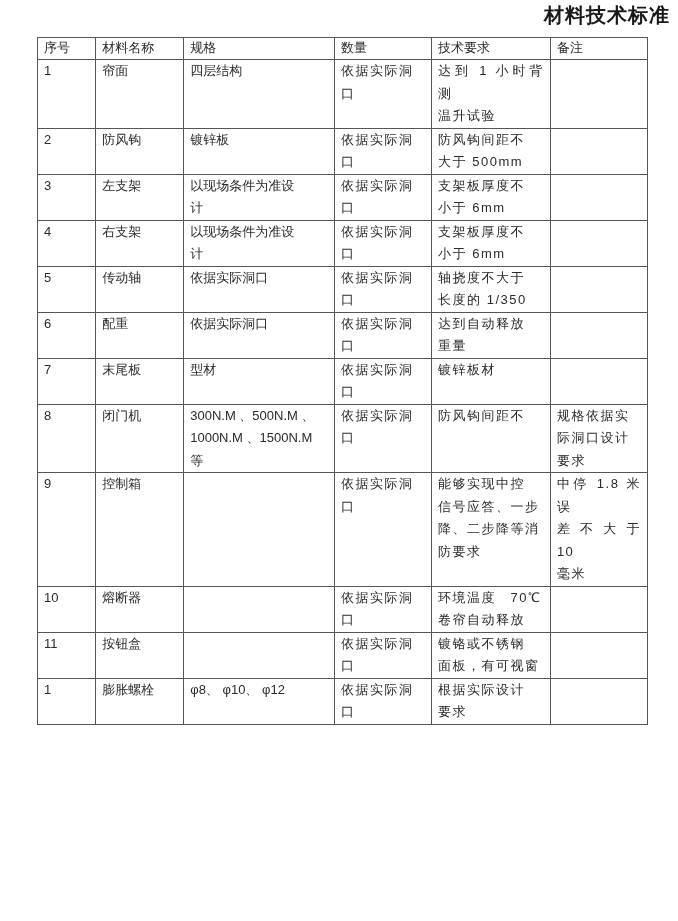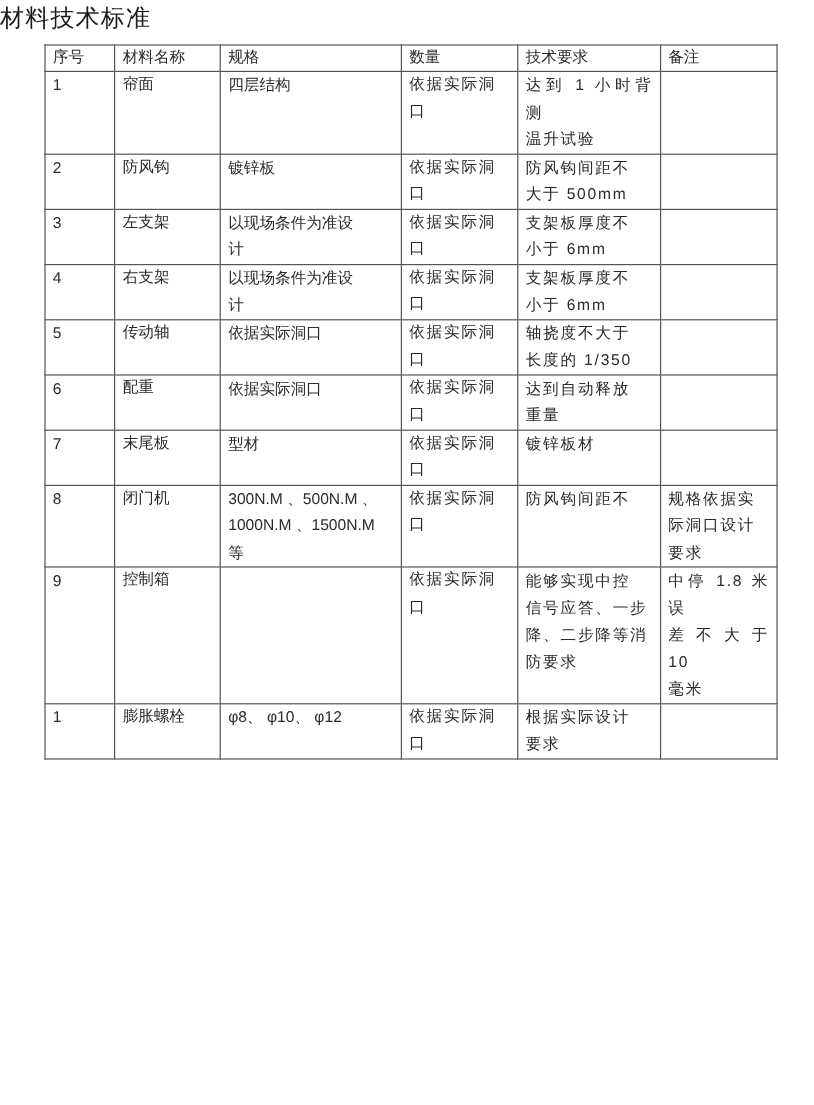--- a/index.html
+++ b/index.html
@@ -2,21 +2,21 @@
 <html><head>
   <meta charset="utf-8">
   <style>
     html, body { margin: 0; padding: 0; background: #ffffff; }
     body {
       width: 678px; height: 921px; position: relative; overflow: hidden;
       font-family: "DejaVu Serif", "Liberation Serif", serif; color: #222;
     }
     .title {
       position: absolute; top: 2px; left: 0; width: 670px;
-      text-align: left; font-size: 20px; letter-spacing: 1px; color: #1a1a1a;
+      text-align: right; font-size: 20px; letter-spacing: 1px; color: #1a1a1a; font-weight: bold;
     }
     table {
       position: absolute; top: 37px; left: 37px; width: 611px;
       border-collapse: collapse; table-layout: fixed;
     }
     td, th {
       border: 1px solid #555; vertical-align: top; text-align: left;
       font-weight: normal; font-size: 13px; line-height: 22.5px;
       padding: 0 6px 0 6px; color: #2a2a2a;
     }
@@ -253,20 +253,64 @@
 防要求</span>
         </td>
         <td class="num just">
           <span class="cell-text">中停 1.8 米误
 差不大于　10
 毫米</span>
         </td>
       </tr>
       <tr>
         <td class="num">
+          <span class="cell-text">10</span>
+        </td>
+        <td>
+          <span class="cell-text">熔断器</span>
+        </td>
+        <td class="num">
+          <span class="cell-text"></span>
+        </td>
+        <td class="just">
+          <span class="cell-text">依据实际洞
+口</span>
+        </td>
+        <td class="num just">
+          <span class="cell-text">环境温度　70℃
+卷帘自动释放</span>
+        </td>
+        <td class="num just">
+          <span class="cell-text"></span>
+        </td>
+      </tr>
+      <tr>
+        <td class="num">
+          <span class="cell-text">11</span>
+        </td>
+        <td>
+          <span class="cell-text">按钮盒</span>
+        </td>
+        <td class="num">
+          <span class="cell-text"></span>
+        </td>
+        <td class="just">
+          <span class="cell-text">依据实际洞
+口</span>
+        </td>
+        <td class="num just">
+          <span class="cell-text">镀铬或不锈钢
+面板，有可视窗</span>
+        </td>
+        <td class="num just">
+          <span class="cell-text"></span>
+        </td>
+      </tr>
+      <tr>
+        <td class="num">
           <span class="cell-text">1</span>
         </td>
         <td>
           <span class="cell-text">膨胀螺栓</span>
         </td>
         <td class="num">
           <span class="cell-text">φ8、 φ10、 φ12</span>
         </td>
         <td class="just">
           <span class="cell-text">依据实际洞

